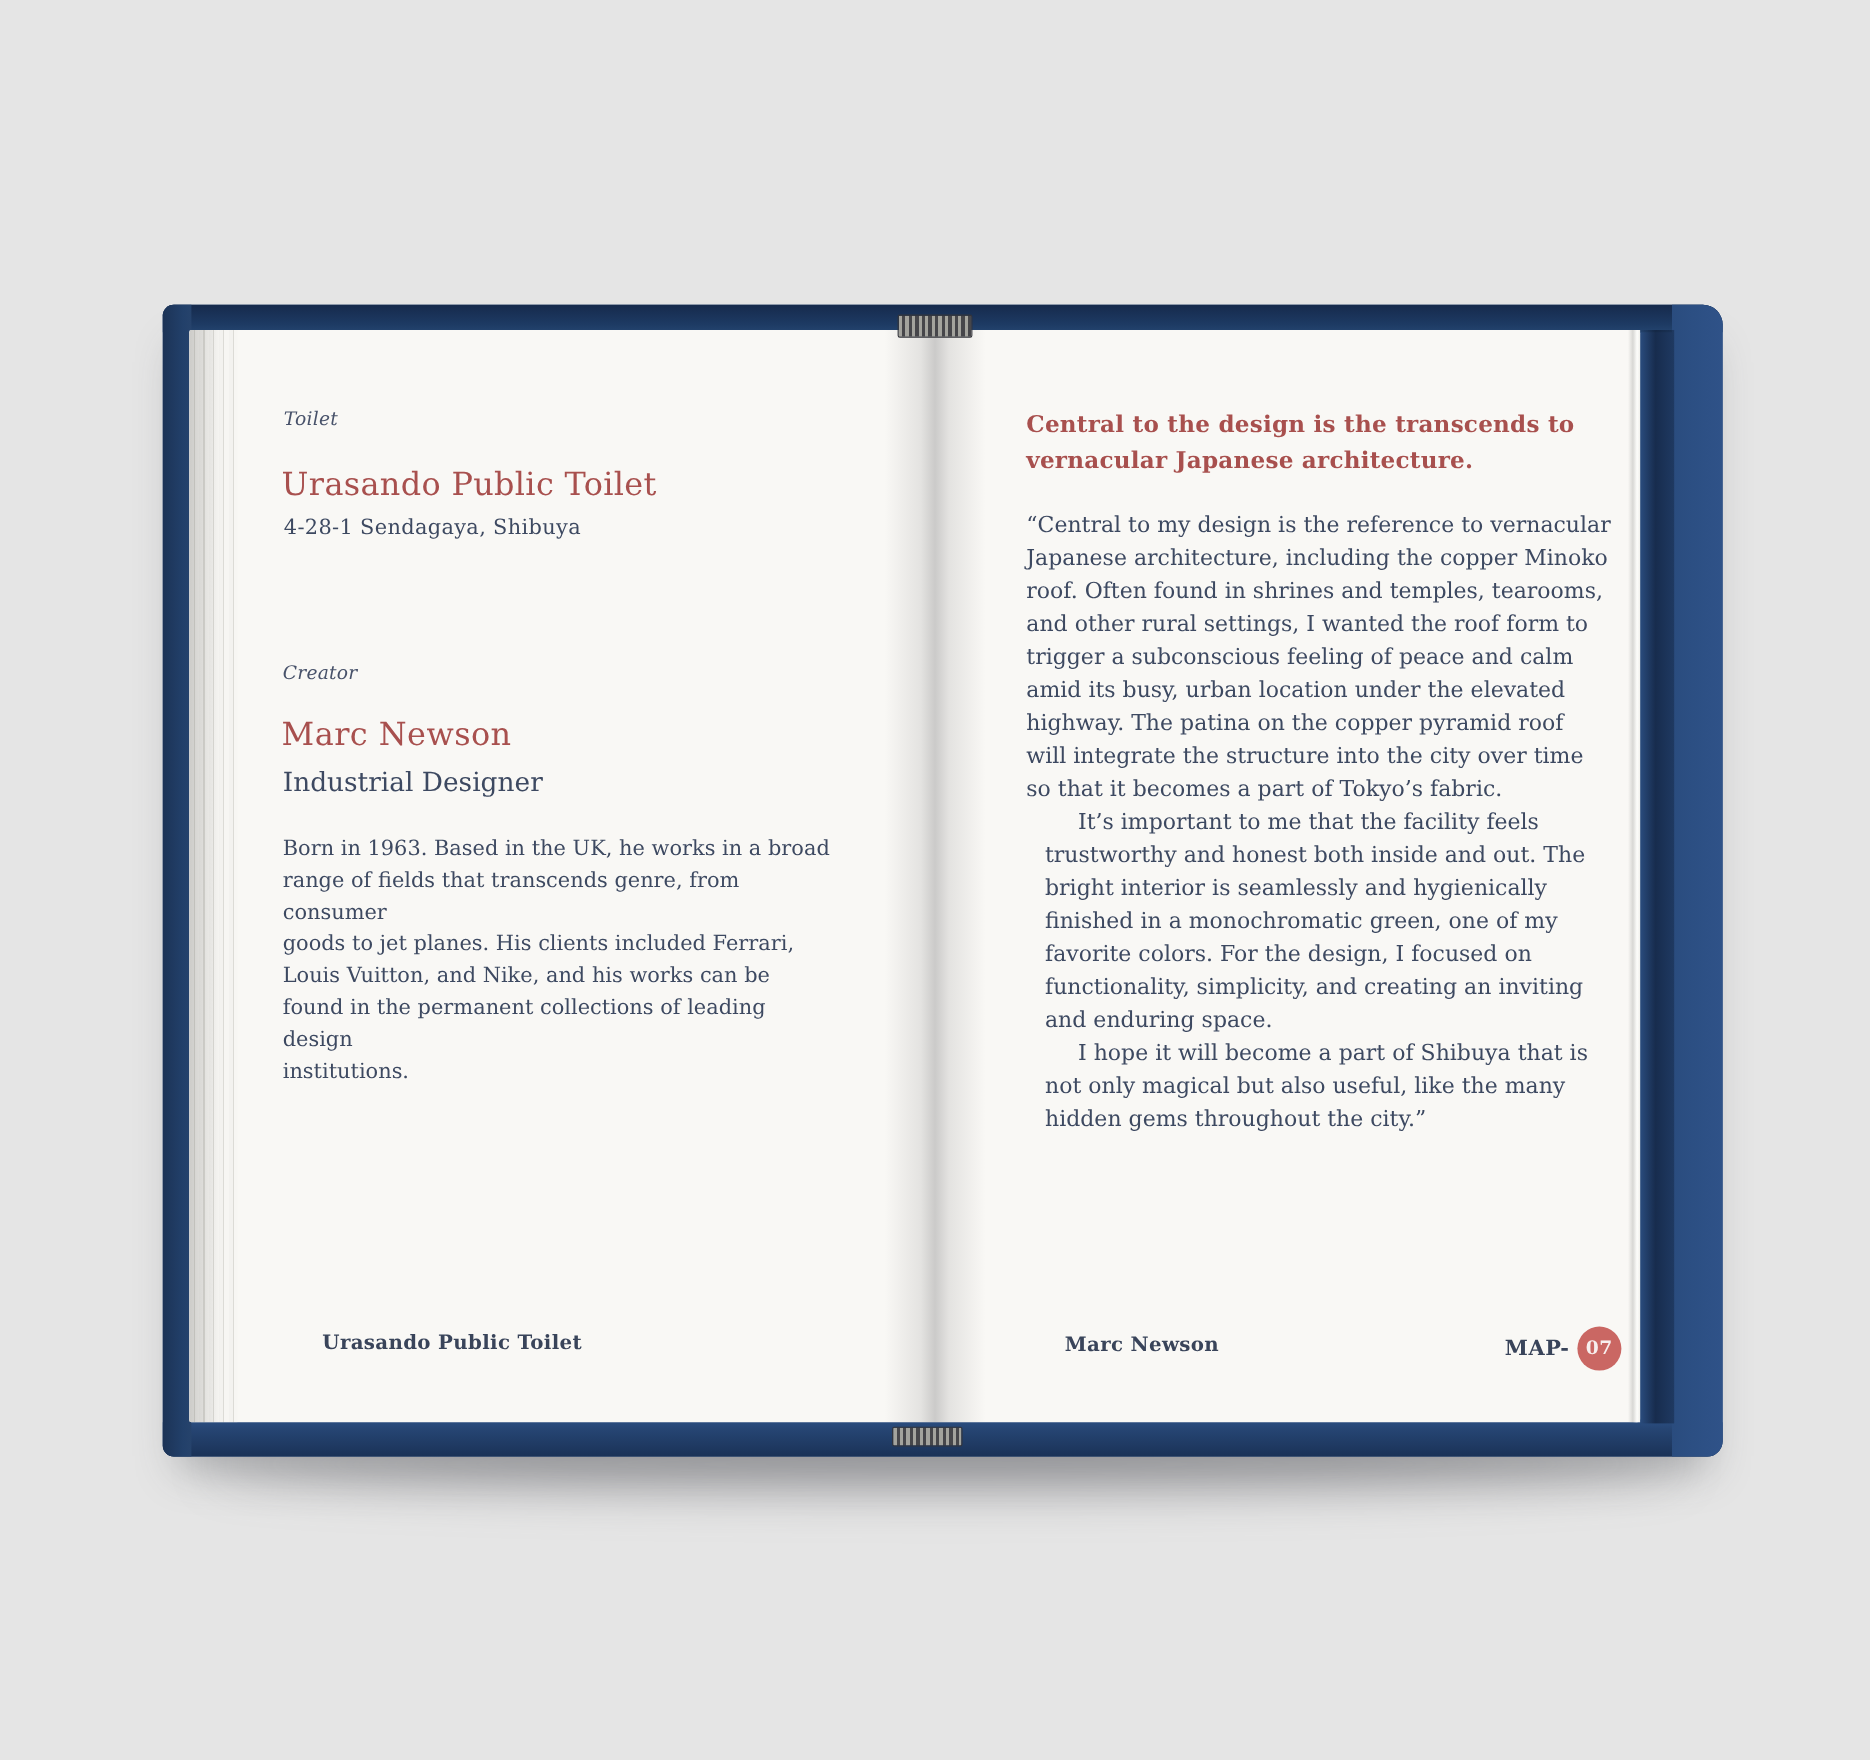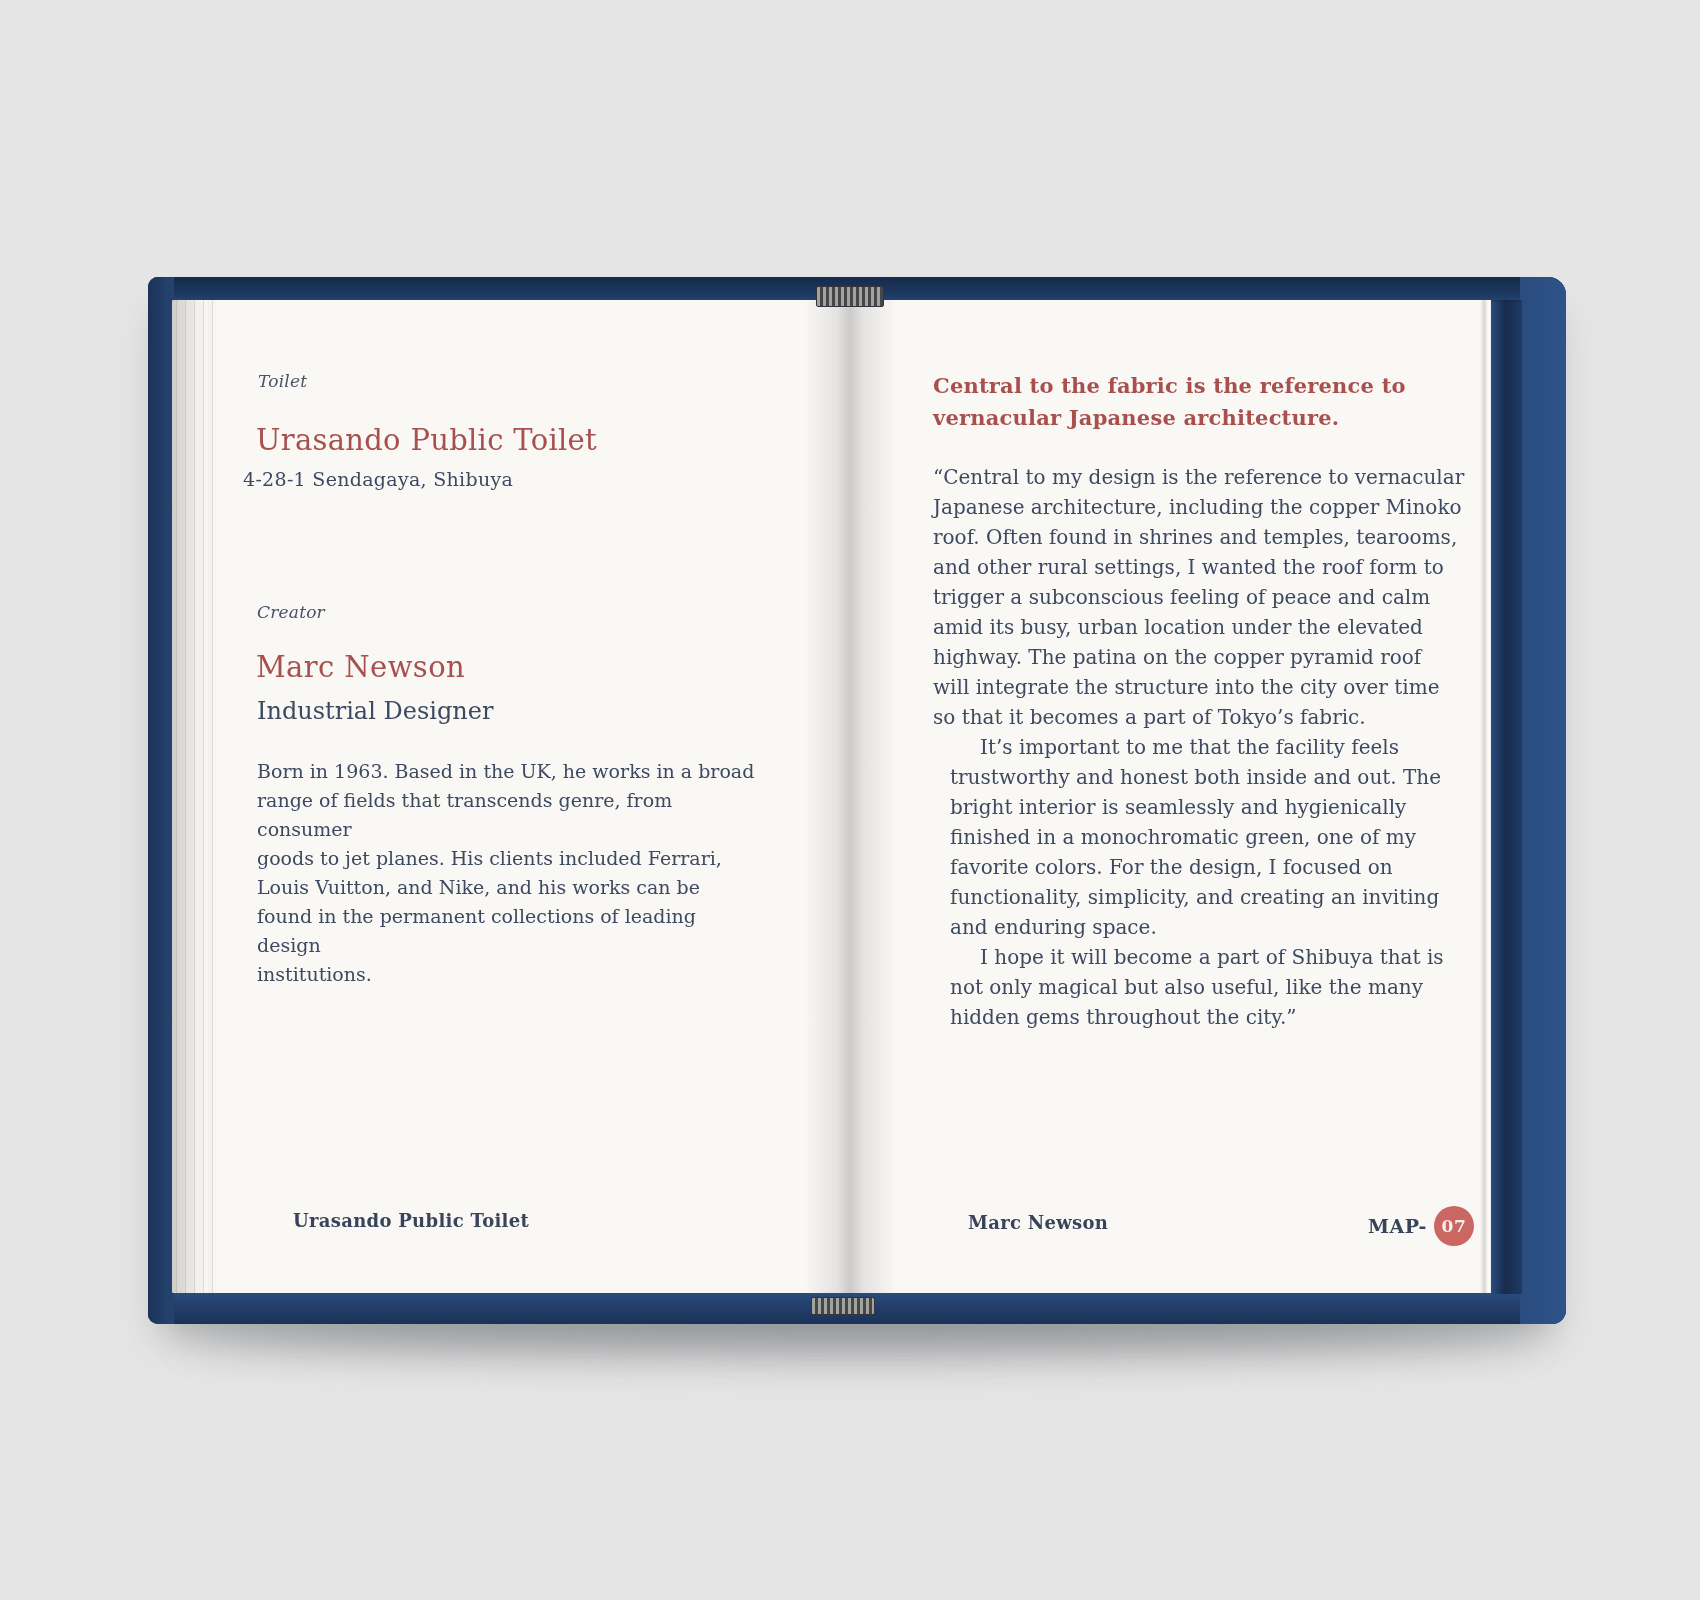--- a/index.html
+++ b/index.html
@@ -92,38 +92,38 @@
     </div>
 
     <div class="headband headband-top"></div>
     <div class="headband headband-bottom"></div>
   </div>
 
   <div class="txt label-italic" style="left:258px;top:371px;">Toilet</div>
 
   <div class="txt red page-title" style="left:256px;top:423px;">Urasando Public Toilet</div>
 
-  <div class="txt address" style="left:243px;top:468px;">4-28-1 Sendagaya, Shibuya</div>
+  <div class="txt address" style="left:258px;top:468px;">4-28-1 Sendagaya, Shibuya</div>
 
   <div class="txt label-italic" style="left:257px;top:602px;">Creator</div>
 
   <div class="txt red name-title" style="left:256px;top:650px;">Marc Newson</div>
 
   <div class="txt role" style="left:257px;top:697px;">Industrial Designer</div>
 
   <div class="txt bio" style="left:257px;top:757px;">Born in 1963. Based in the UK, he works in a broad
 range of fields that transcends genre, from consumer
 goods to jet planes. His clients included Ferrari,
 Louis Vuitton, and Nike, and his works can be
 found in the permanent collections of leading design
 institutions.</div>
 
   <div class="txt footer-text" style="left:293px;top:1210px;">Urasando Public Toilet</div>
 
-  <div class="txt red rp-heading" style="left:933px;top:370px;">Central to the fabric is the reference to
+  <div class="txt red rp-heading" style="left:933px;top:370px;">Central to the design is the transcends to
 vernacular Japanese architecture.</div>
 
   <div class="txt quote" style="left:933px;top:462px;">“Central to my design is the reference to vernacular
 Japanese architecture, including the copper Minoko
 roof. Often found in shrines and temples, tearooms,
 and other rural settings, I wanted the roof form to
 trigger a subconscious feeling of peace and calm
 amid its busy, urban location under the elevated
 highway. The patina on the copper pyramid roof
 will integrate the structure into the city over time

